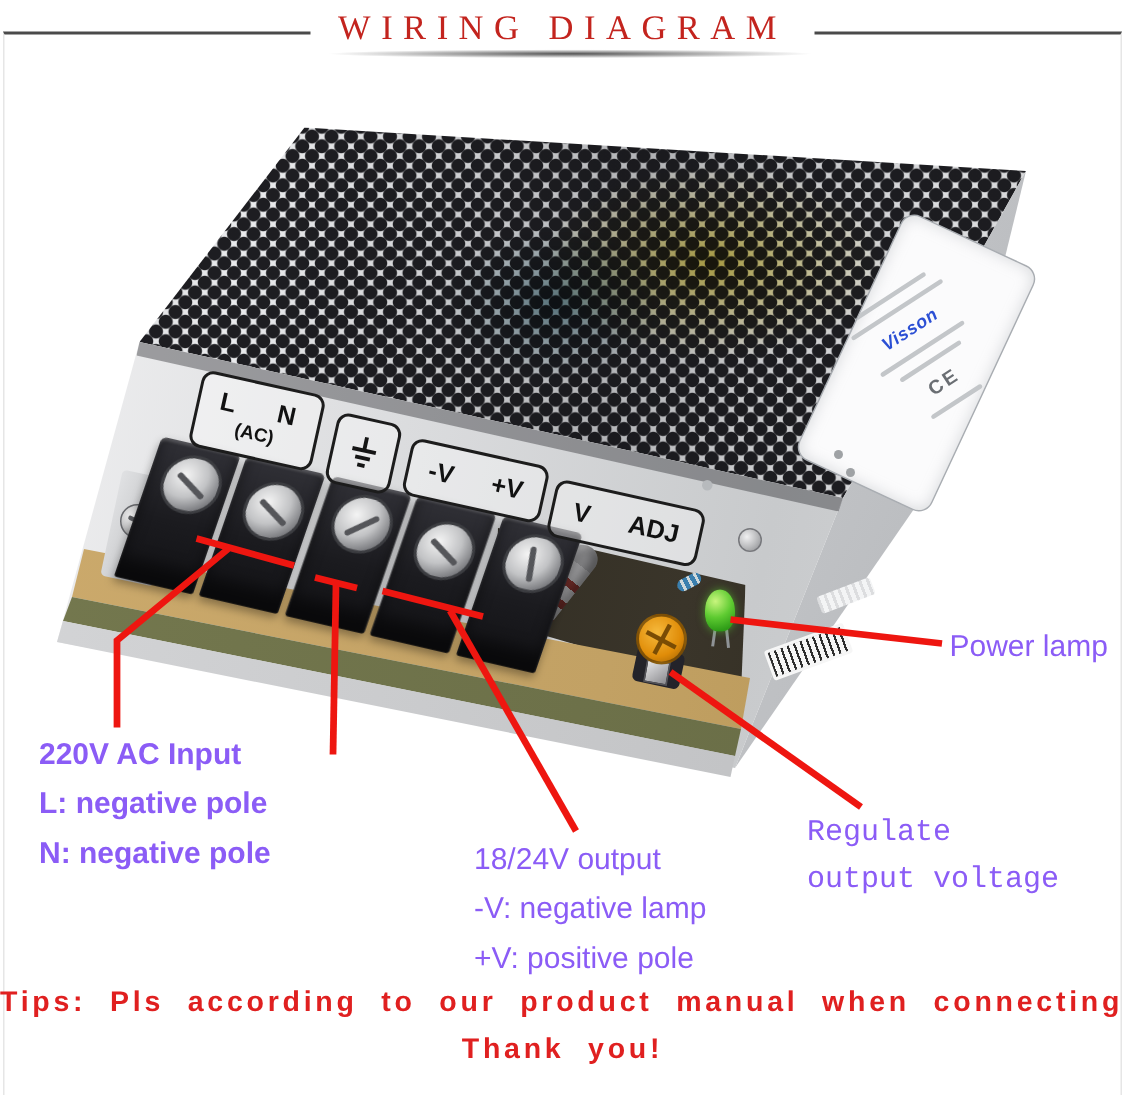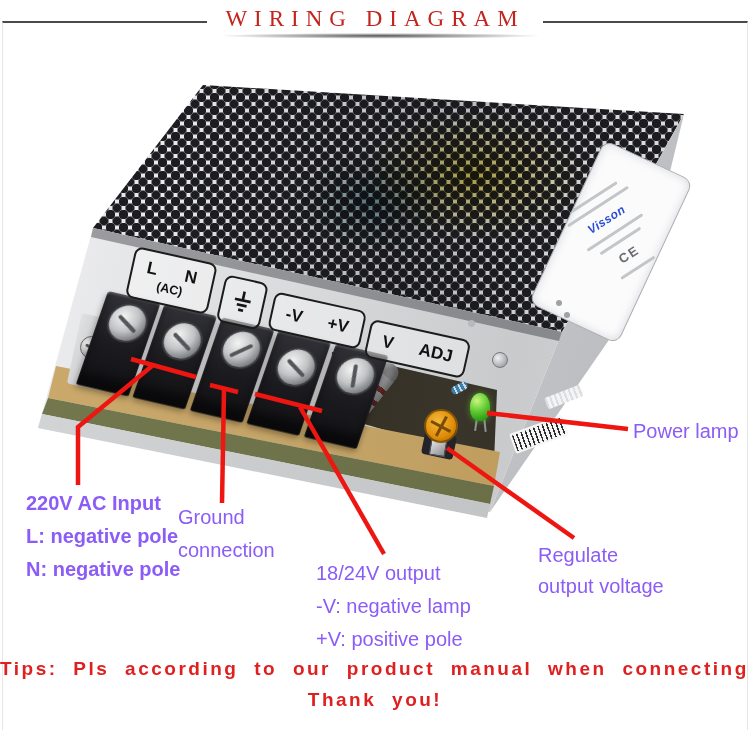--- a/index.html
+++ b/index.html
@@ -130,21 +130,21 @@
   .panel-rivet{position:absolute;left:468px;top:320px;width:7px;height:7px;border-radius:50%;
         background:#b7babd;z-index:13;}
   
   .pointers{position:absolute;left:0;top:0;z-index:30;}
   .note{position:absolute;color:#8b5cf6;font-size:20px;z-index:31;}
   .note p{margin:0;line-height:33px;white-space:nowrap;}
   .note-ac{left:26px;top:487px;font-weight:bold;}
   .note-gnd{left:178px;top:501px;}
   .note-out{left:316px;top:557px;}
   .note-pwr{left:633px;top:415px;}
-  .note-reg{left:538px;top:540px;line-height:31px;}
+  .note-reg{left:538px;top:540px;line-height:31px;font-family:Liberation Mono, monospace;}
   .note-reg p{line-height:31px;}
   
   .tips{position:absolute;left:0;width:100%;text-align:center;color:#e02020;font-weight:bold;
         font-size:19px;letter-spacing:2.5px;word-spacing:8px;z-index:31;white-space:nowrap;}
   .tips-1{top:658px;}
   .tips-2{top:689px;}
 </style>
 </head>
 <body>
 
@@ -256,24 +256,20 @@
       <polyline points="487,413 628,429"></polyline>
       <polyline points="447,448 574,538"></polyline>
     </g>
   </svg>
 
   <div class="note note-ac">
     <p>220V AC Input</p>
     <p>L: negative pole</p>
     <p>N: negative pole</p>
   </div>
-  <div class="note note-gnd">
-    <p>Ground</p>
-    <p>connection</p>
-  </div>
   <div class="note note-out">
     <p>18/24V output</p>
     <p>-V: negative lamp</p>
     <p>+V: positive pole</p>
   </div>
   <div class="note note-pwr">
     <p>Power lamp</p>
   </div>
   <div class="note note-reg">
     <p>Regulate</p>

